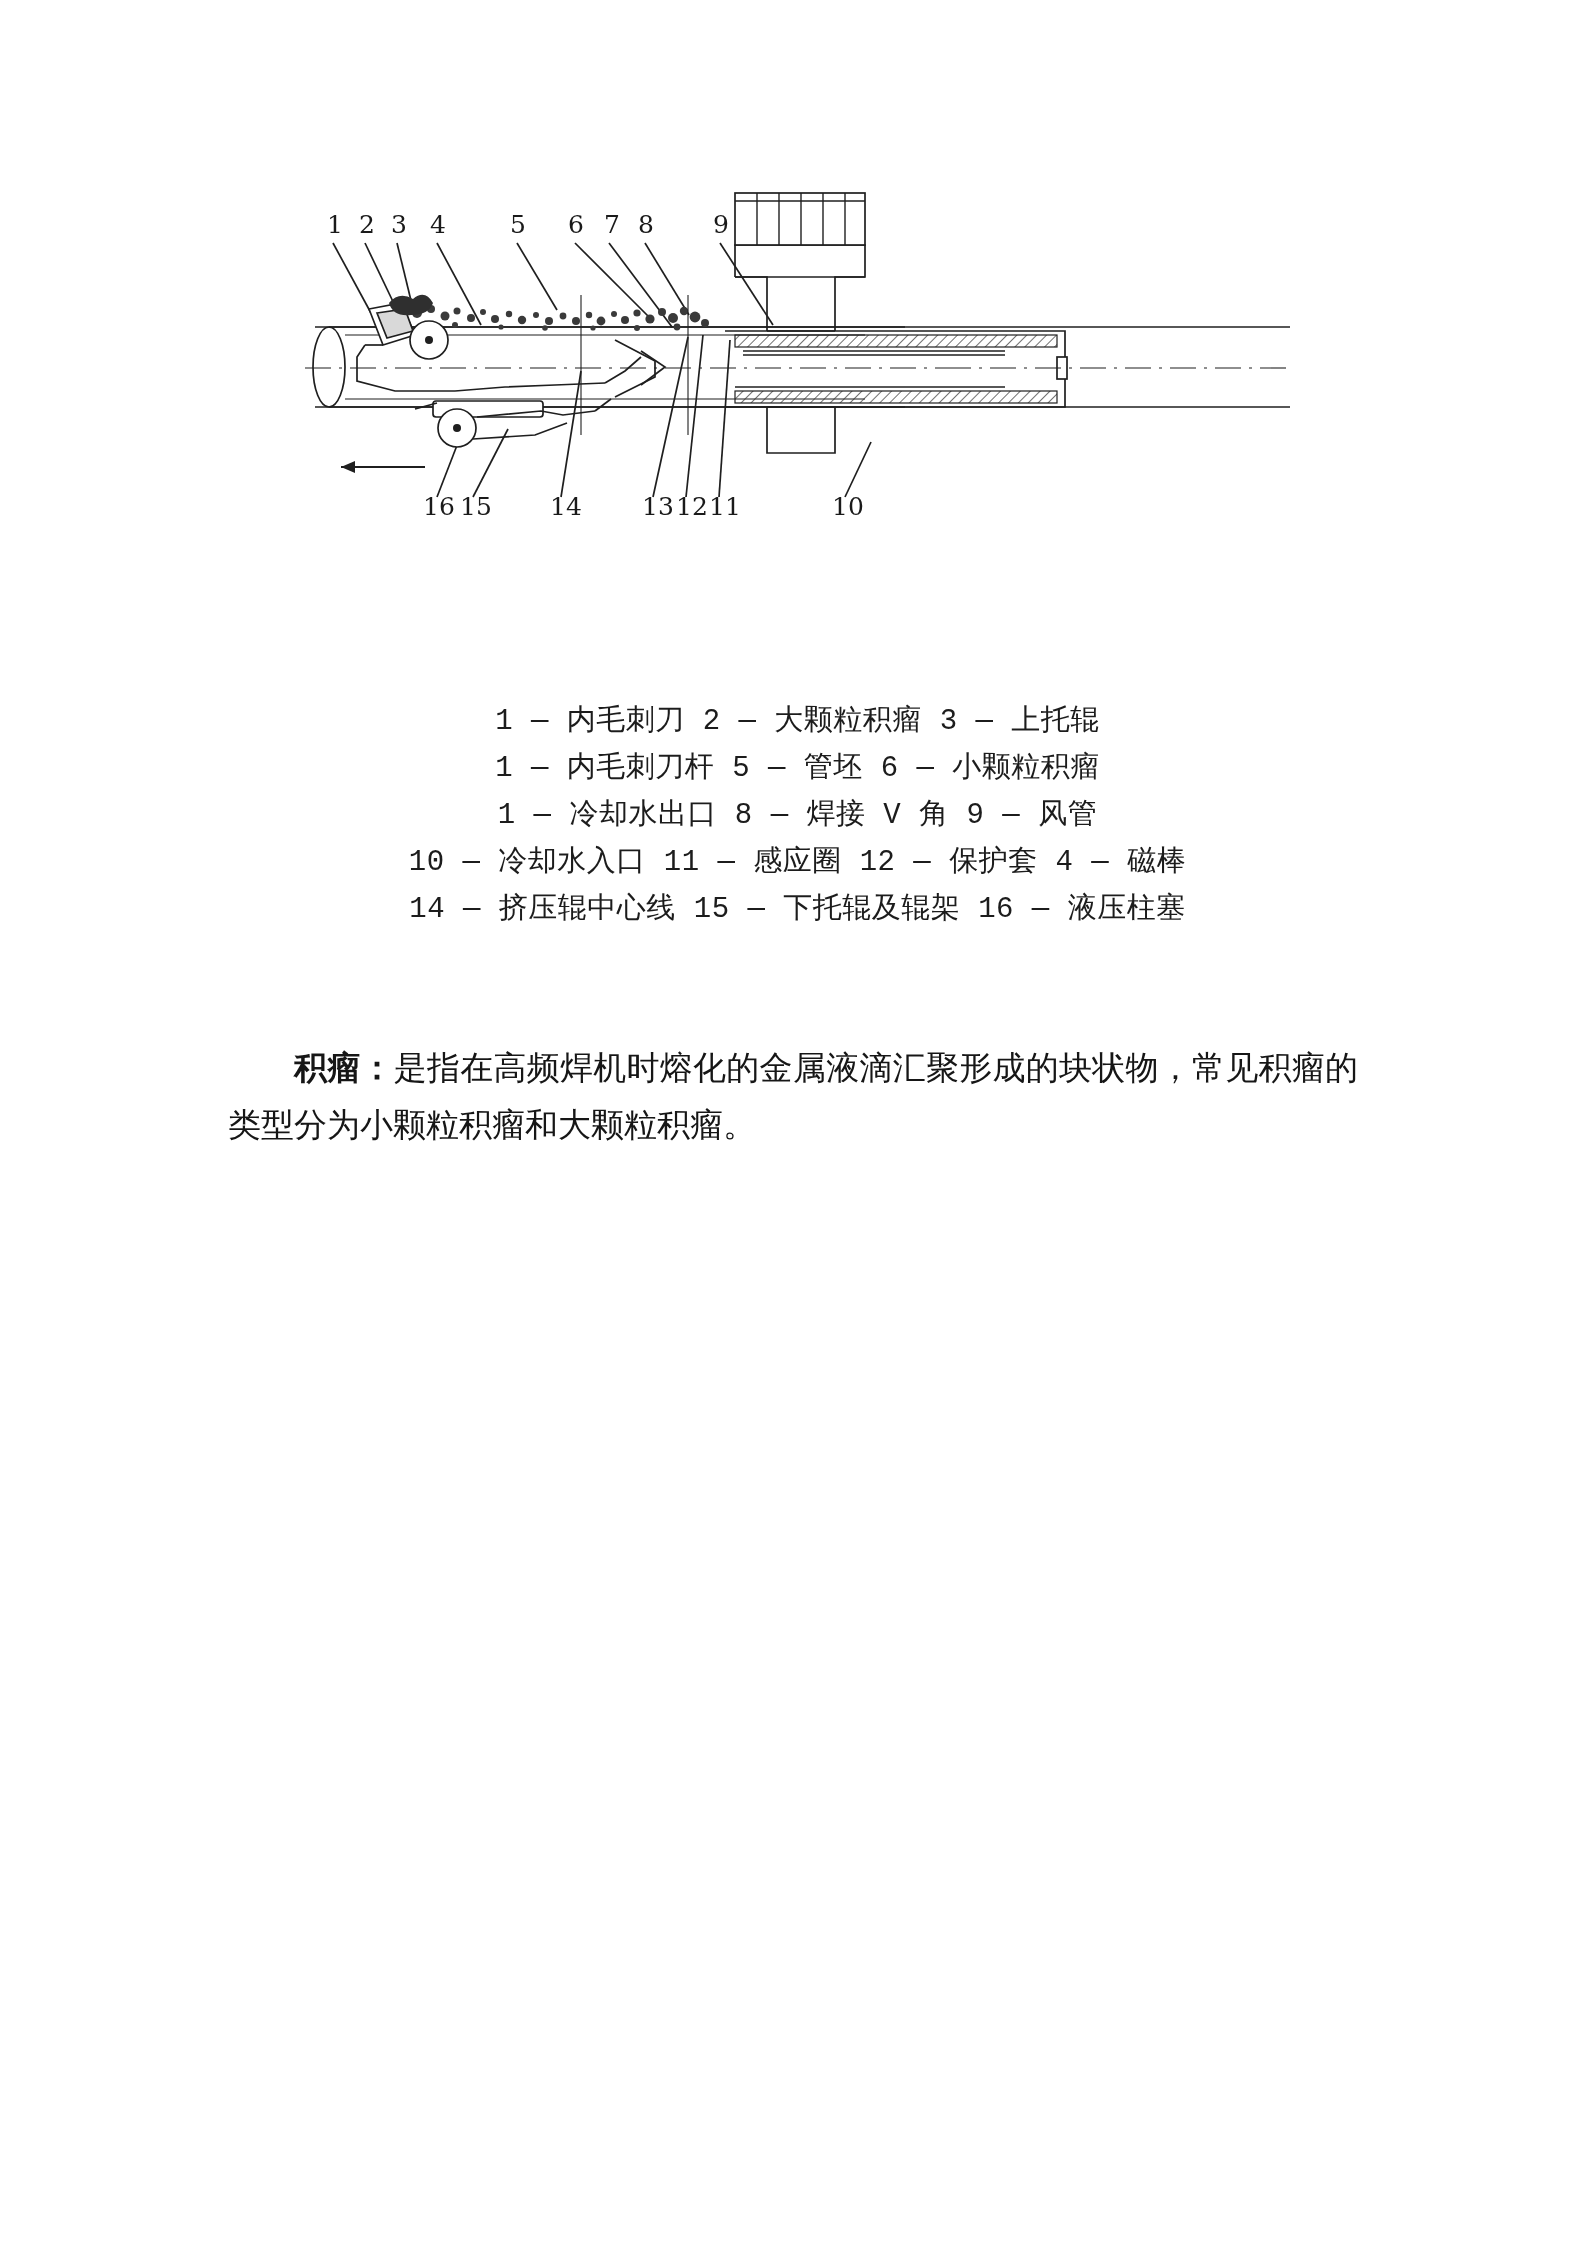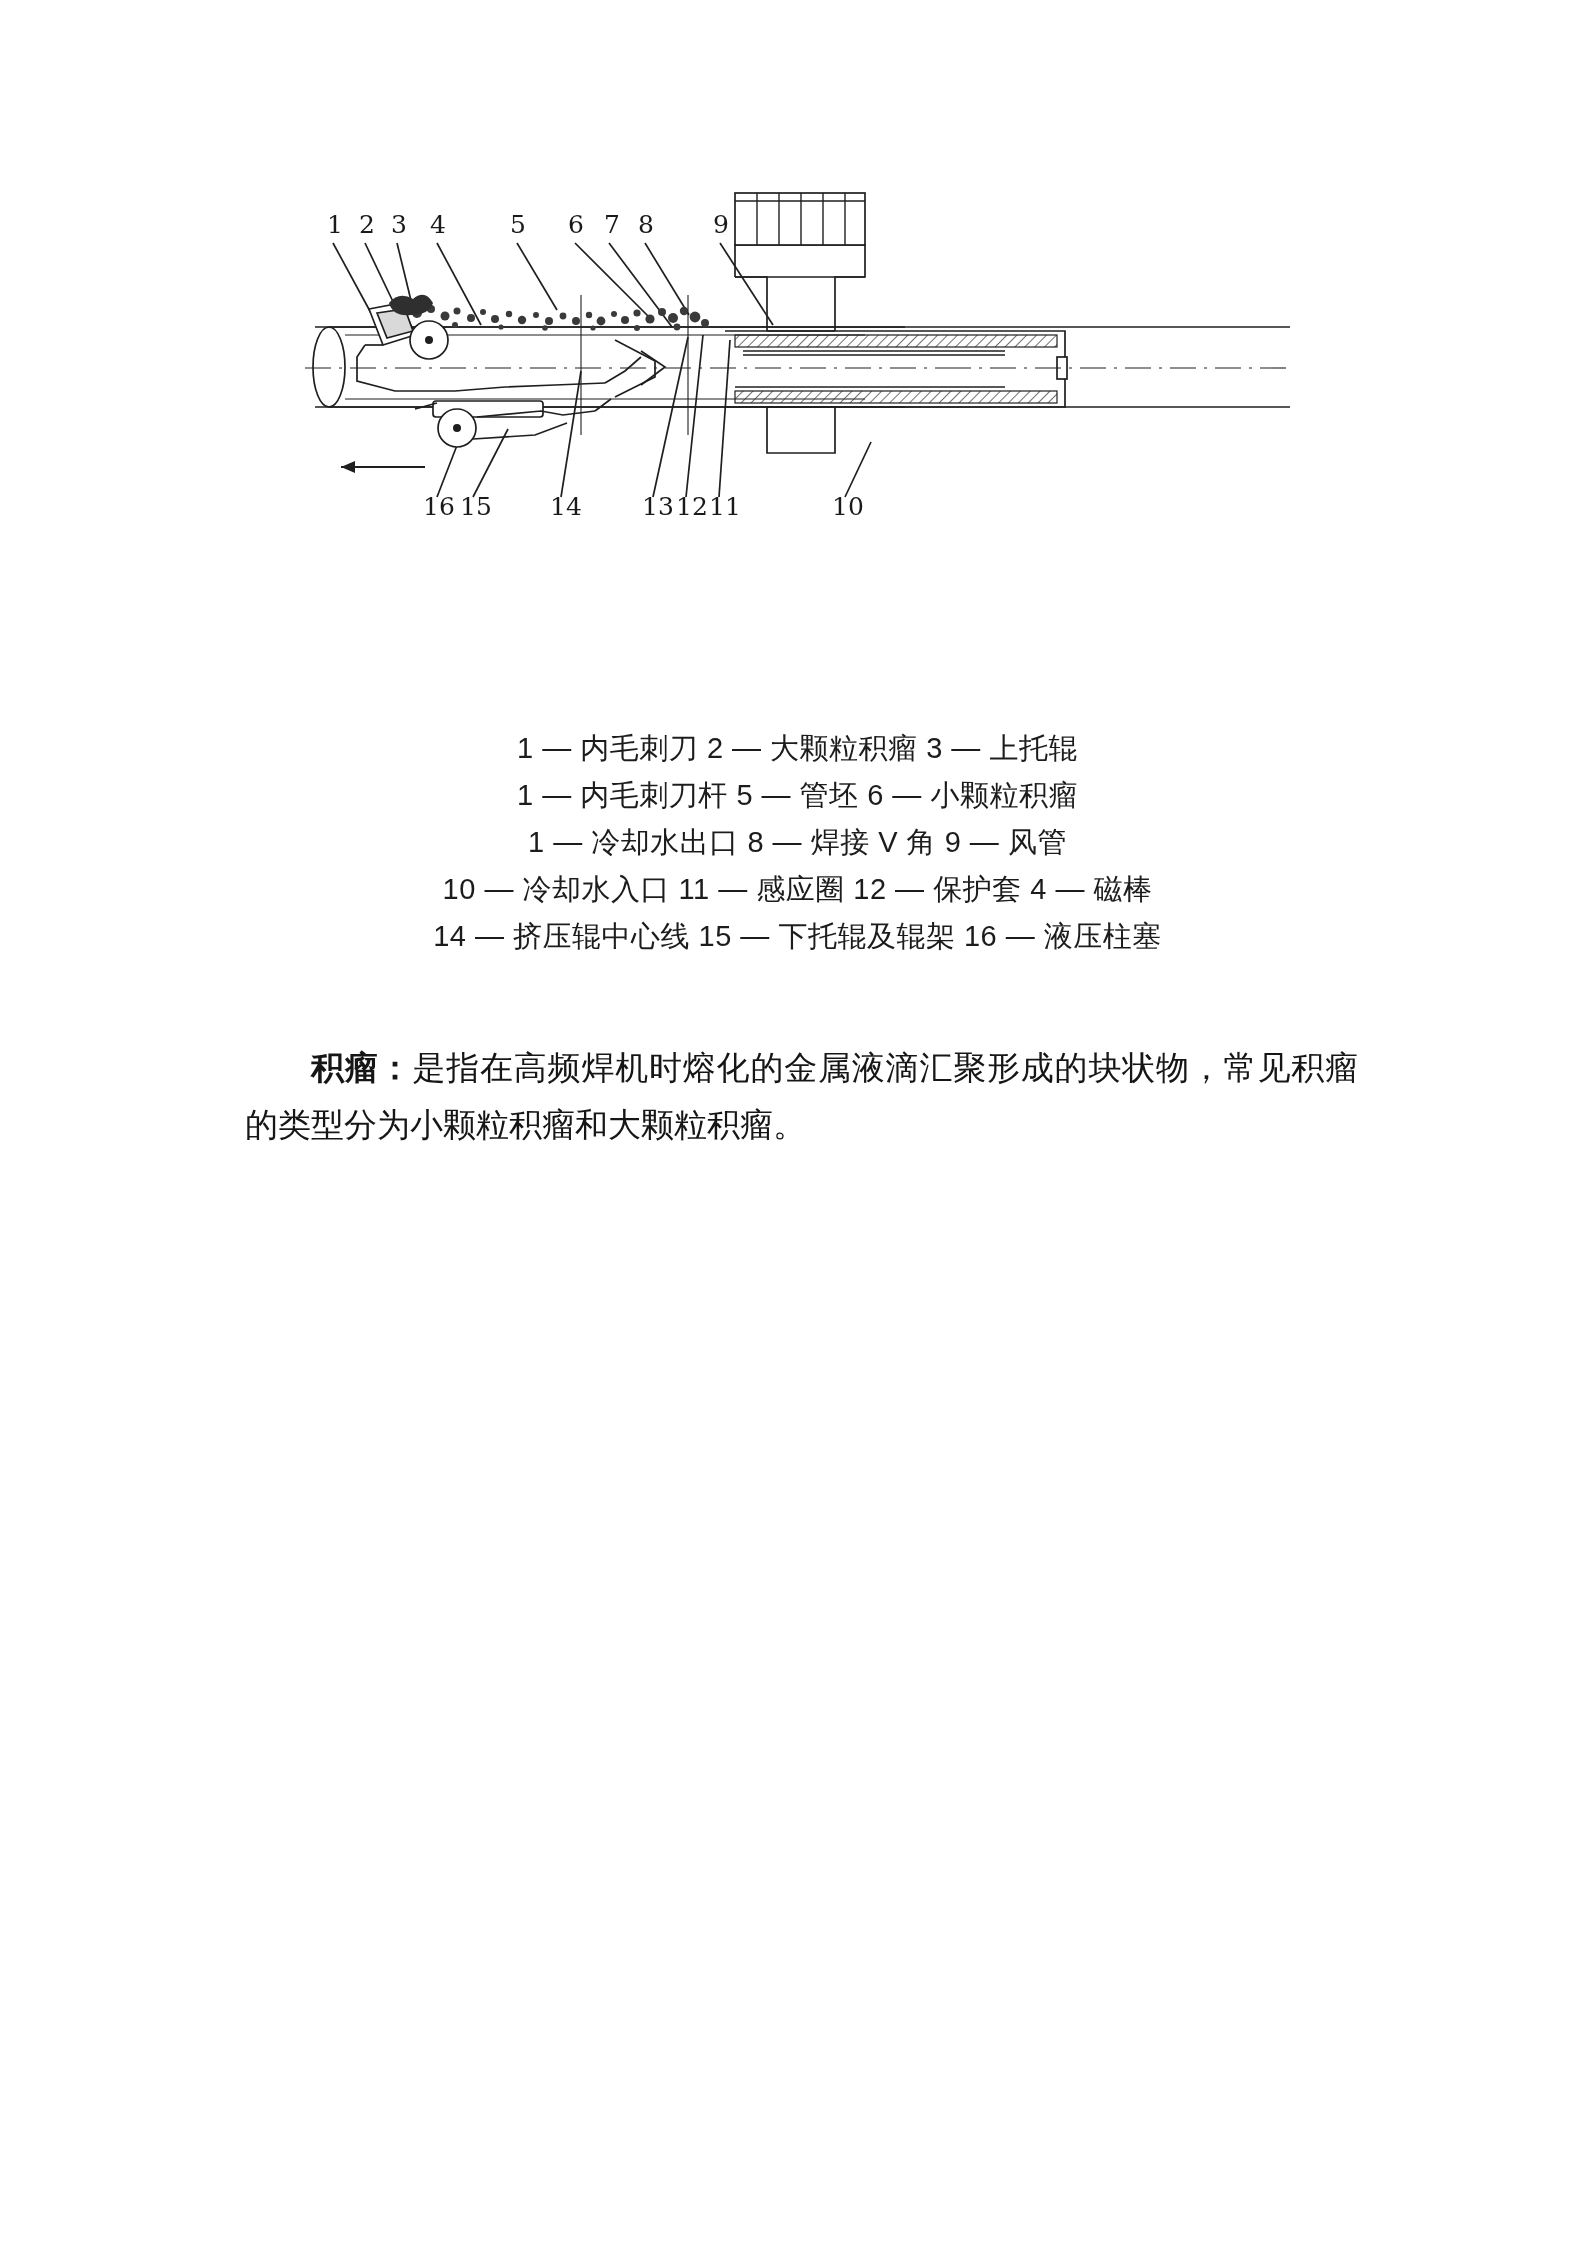--- a/index.html
+++ b/index.html
@@ -28,44 +28,44 @@
   }
   .figure-svg-wrap {
     width: 985px;
     height: 510px;
     position: relative;
   }
   .figure-svg-wrap svg { display:block; }
 
   
   .legend {
-    margin-top: 30px;
+    margin-top: 4px;
     text-align: center;
-    font-family: Liberation Sans, sans-serif;
+    font-family: Liberation Mono, monospace;
     font-size: 29px;
     line-height: 1.62;
     color: #1c1c1c;
     letter-spacing: 0.5px;
   }
   .legend-line { white-space: nowrap; }
 
   
   .body-text {
     position: absolute;
     left: 228px;
     top: 1040px;
     width: 1130px;
     font-family: "DejaVu Serif", "Liberation Serif", serif;
     font-size: 33px;
     line-height: 1.72;
     color: #161616;
     text-align: justify;
   }
   .para {
-    margin: 0 0 4px 17px;
+    margin: 0 0 4px 0;
     text-indent: 66px;
   }
   .para .lead {
     font-weight: bold;
   }
 </style>
 </head>
 <body>
 
 <div class="page">

